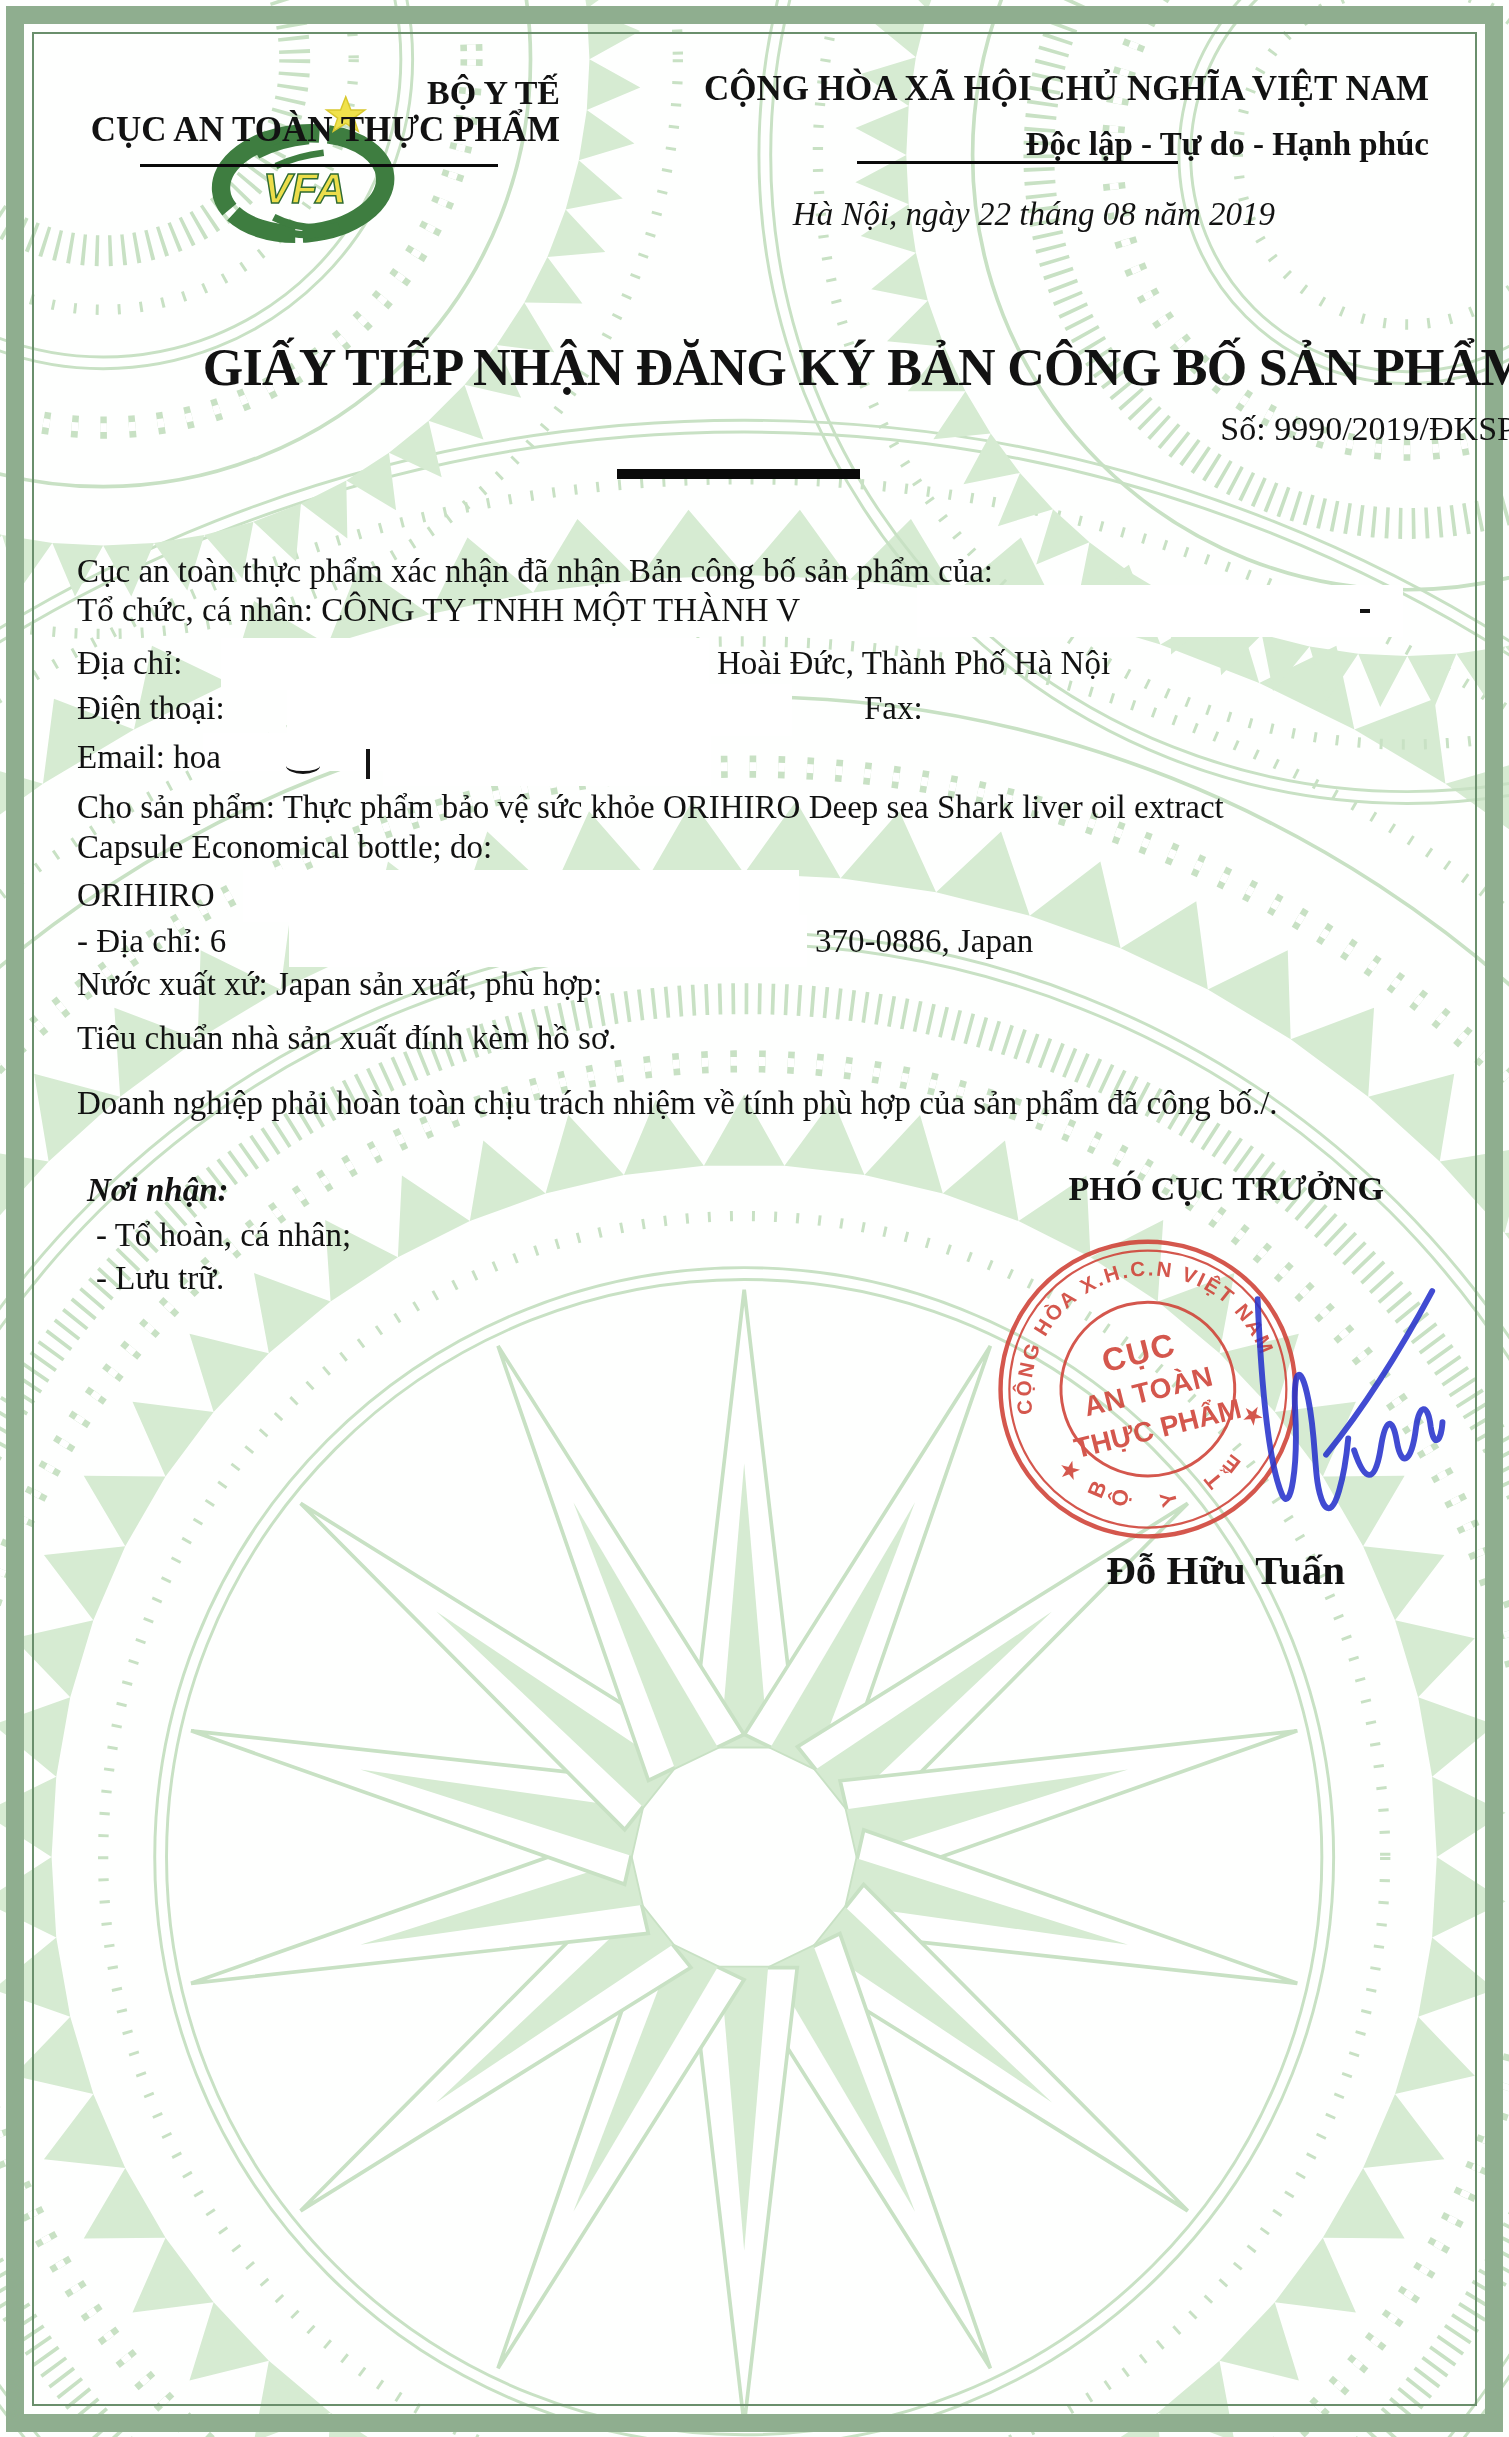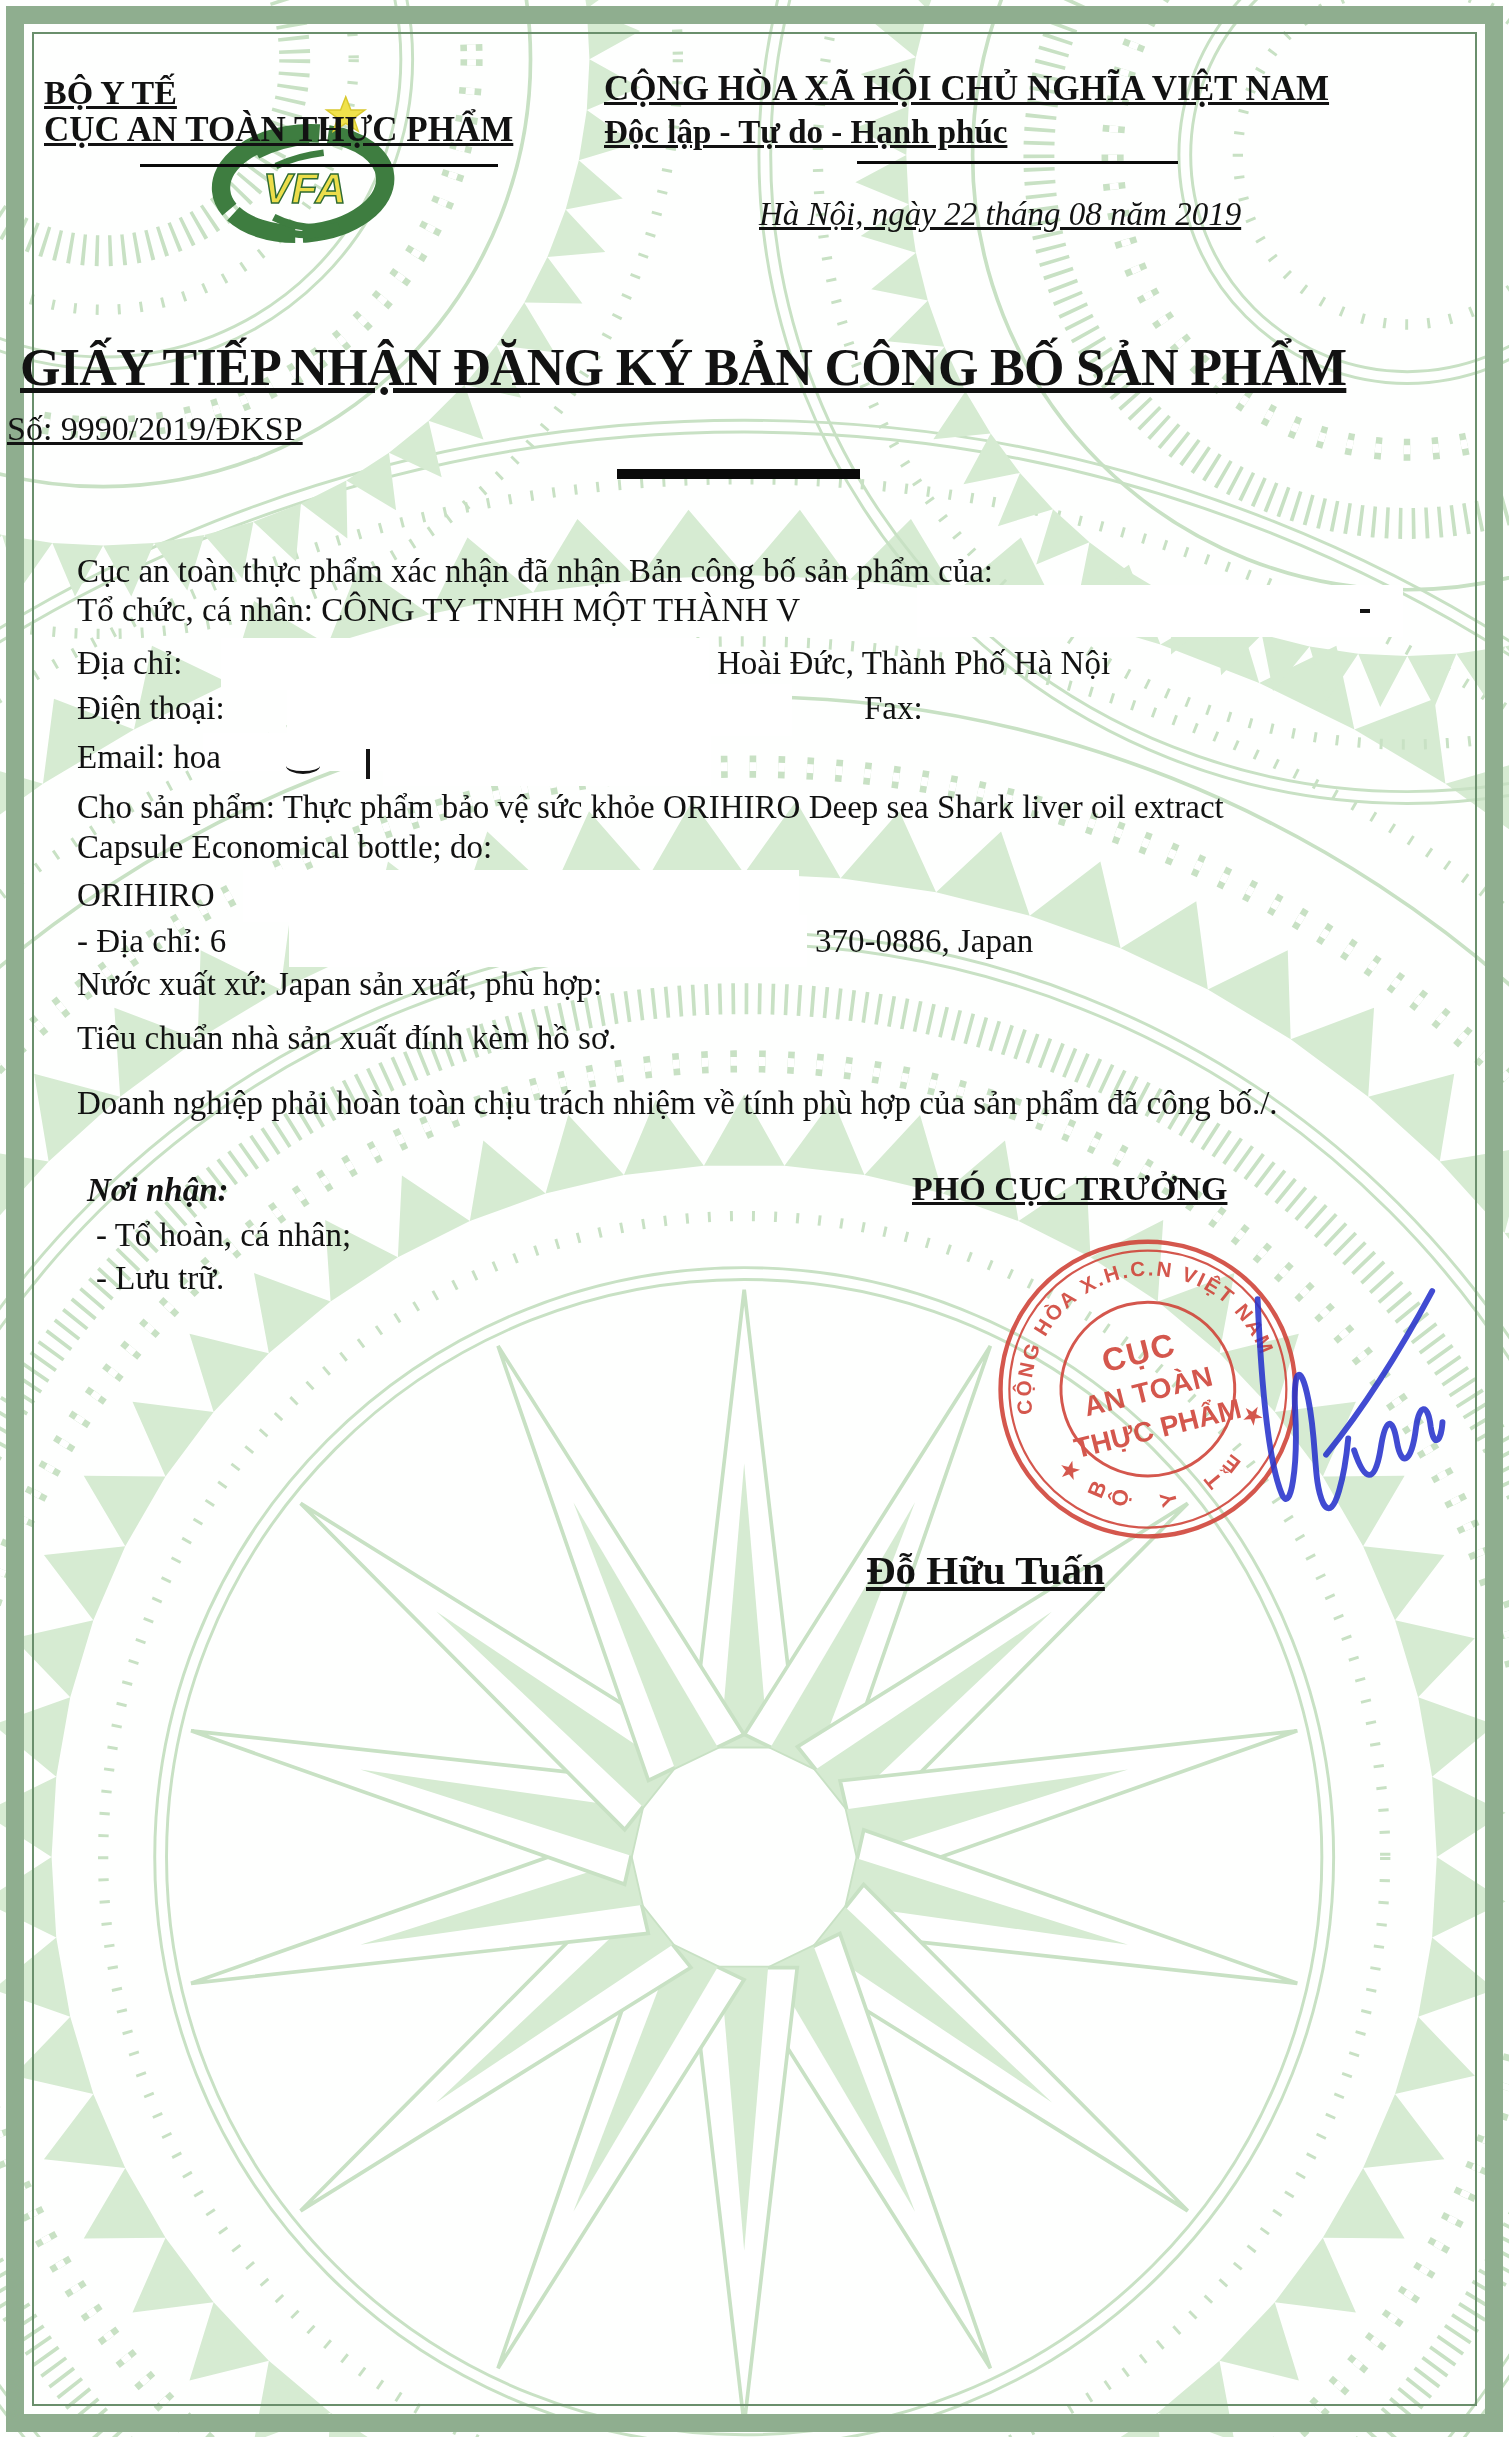--- a/index.html
+++ b/index.html
@@ -14,21 +14,21 @@
   
   #wm-svg{position:absolute;left:0;top:0;z-index:1;}
   
   .frame-band{position:absolute;background:#8fae8f;z-index:3;}
   .frame-line{position:absolute;left:32px;top:32px;right:32px;bottom:32px;
     border:2.9px solid #6a8f6c;z-index:3;}
   .t{position:absolute;z-index:6;white-space:nowrap;text-align:center;}
   .body-line{font-size:33px;line-height:41px;}
   .bold{font-weight:bold;}
   .italic{font-style:italic;}
-  .center{text-align:left;text-decoration:underline;}
+  .center{text-align:right;}
   .hdr1{font-size:34px;font-weight:bold;line-height:37px;}
   .hdr2{font-size:35px;font-weight:bold;line-height:38px;}
   .rhdr1{font-size:35px;font-weight:bold;}
   .rhdr2{font-size:33px;font-weight:bold;}
   .dateline{font-size:33px;font-style:italic;}
   .title{font-size:52px;font-weight:bold;letter-spacing:-0.7px;}
   .doc-number{font-size:34px;margin-left:7px;}
   .rule{position:absolute;background:#0a0a0a;z-index:6;}
   .redaction{position:absolute;background:#ffffff;z-index:5;}
   .remnant{position:absolute;z-index:6;background:#141414;}
@@ -130,21 +130,21 @@
   <svg id="logo-svg" width="206" height="169" viewBox="0 0 280 230">
     <ellipse cx="132" cy="130" rx="112" ry="68" fill="none" stroke="#3e7d40" stroke-width="25" transform="rotate(-5 132 130)" stroke-dasharray="150 10 90 8 200 12 400"></ellipse>
     <path d="M70 92 Q 100 76 140 72 M95 106 Q 125 92 160 88" stroke="#3e7d40" stroke-width="9" fill="none"></path>
     <path d="M92 176 Q 130 196 180 188 Q 150 204 118 198" stroke="#3e7d40" stroke-width="10" fill="none"></path>
     <polygon points="190,12 197,30 216,30 201,41 207,59 190,48 173,59 179,41 164,30 183,30" fill="#f0e24c" stroke="#d8c82e" stroke-width="2"></polygon>
     <text x="134" y="156" text-anchor="middle" font-size="58" font-style="italic" font-weight="bold" font-family="Liberation Sans, sans-serif" fill="#ecdd4a" stroke="#2f6b33" stroke-width="2">VFA</text>
   </svg>
 
   <div class="t center" style="left:604px;top:68px;width:825px;z-index:6;">
     <div class="rhdr1" style="line-height:41px;">CỘNG HÒA XÃ HỘI CHỦ NGHĨA VIỆT NAM</div>
-    <div class="rhdr2" style="line-height:38px;margin-top:4px;">Độc lập - Tự do - Hạnh phúc</div>
+    <div class="rhdr2" style="line-height:38px;margin-top:16px;">Độc lập - Tự do - Hạnh phúc</div>
   </div>
   <div class="rule" style="left:857px;top:161px;width:321px;height:2.9px;"></div>
   <div class="t dateline center" style="left:759px;top:196px;width:516px;">Hà Nội, ngày 22 tháng 08 năm 2019</div>
 
   <div class="t title center" style="left:0;top:338px;width:1509px;padding-left:20px;">GIẤY TIẾP NHẬN ĐĂNG KÝ BẢN CÔNG BỐ SẢN PHẨM</div>
   <div class="t doc-number center" style="left:0;top:410px;width:1509px;">Số: 9990/2019/ĐKSP</div>
   <div class="rule" style="left:617px;top:469px;width:243px;height:9.6px;"></div>
 
   <div class="redaction" style="left:917px;top:585px;width:486px;height:52px;"></div>
   <div class="redaction" style="left:221px;top:638px;width:488px;height:52px;"></div>

